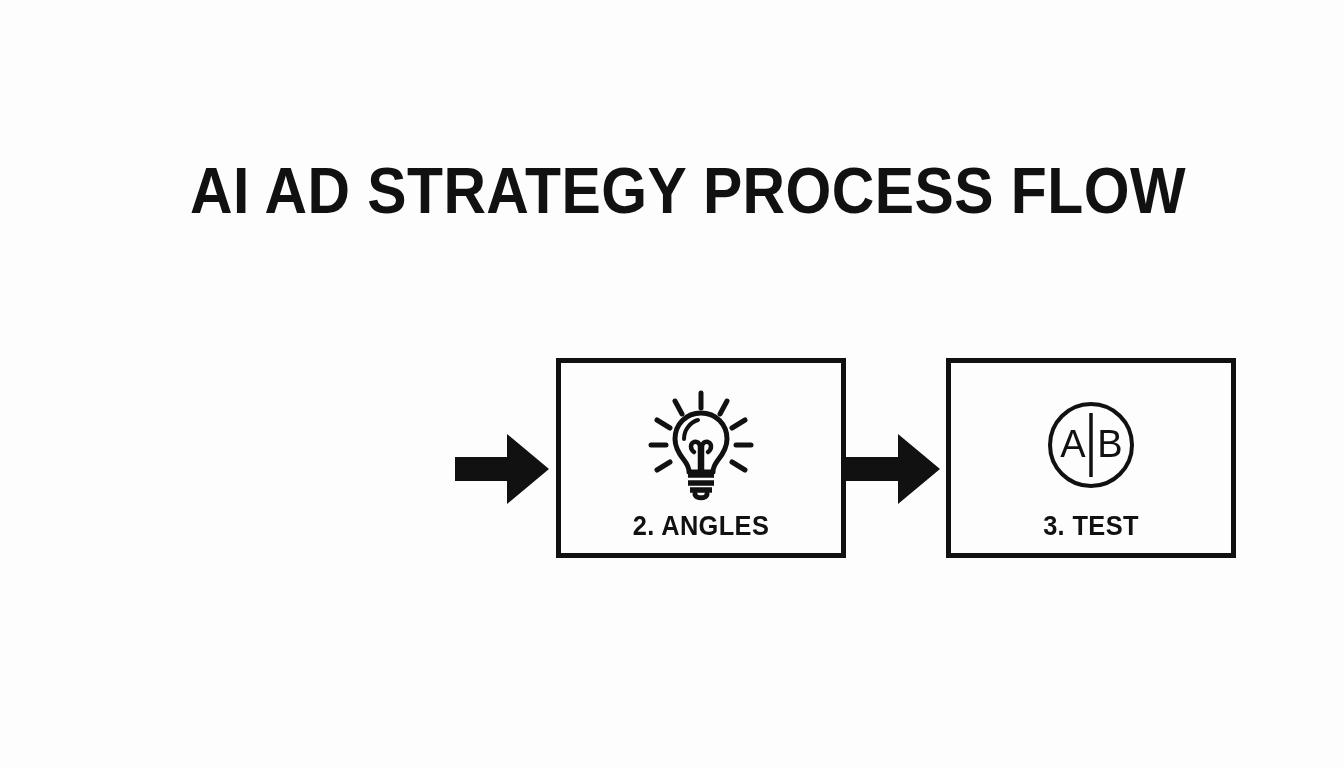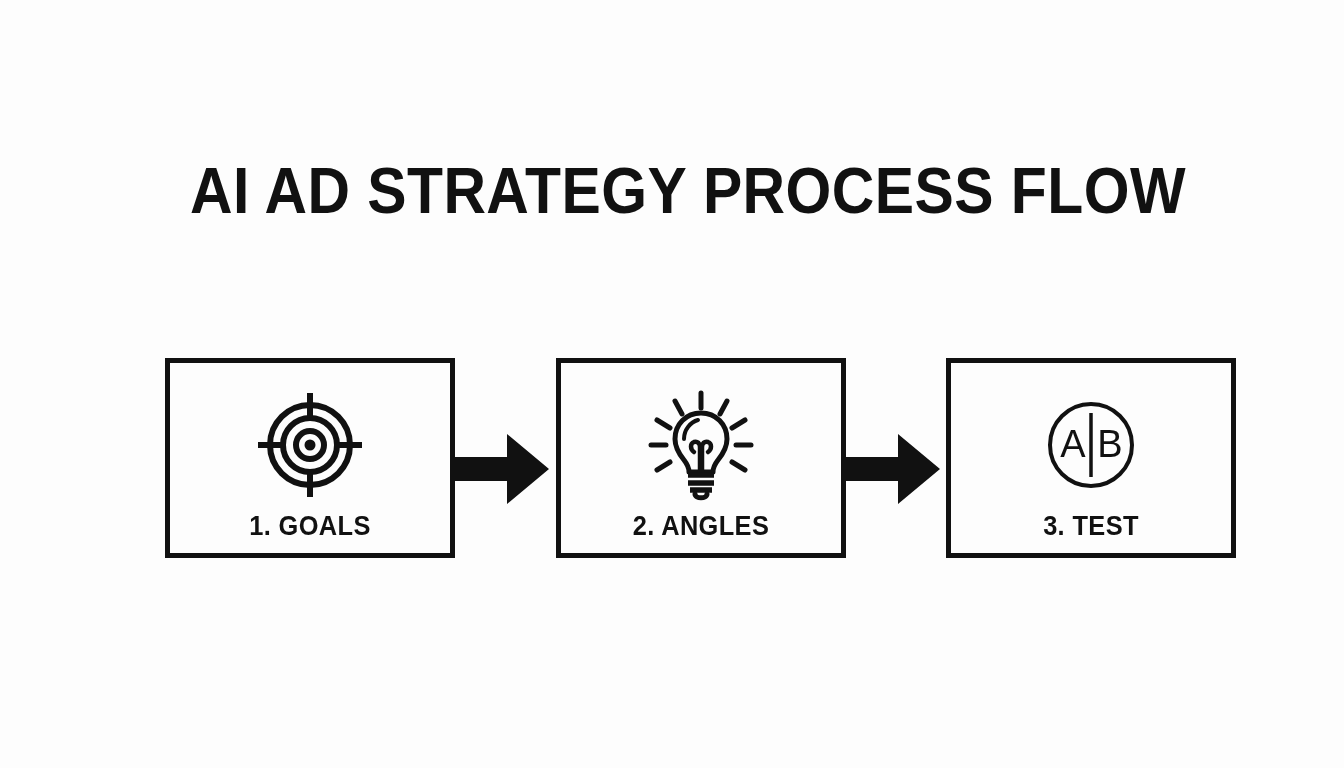--- a/index.html
+++ b/index.html
@@ -106,37 +106,20 @@
 </style>
 </head>
 <body>
 
 <div id="slide">
 
   <div id="title">AI AD STRATEGY PROCESS FLOW</div>
 
   <div id="flow">
 
-    <div class="step-box b1">
-      <div class="icon-wrap">
-        <svg width="108" height="108" viewBox="0 0 108 108" aria-hidden="true">
-          <g fill="none" stroke="#111111" stroke-width="6" stroke-linecap="butt">
-            <circle cx="54" cy="54" r="40"></circle>
-            <circle cx="54" cy="54" r="27"></circle>
-            <circle cx="54" cy="54" r="14"></circle>
-            <line x1="54" y1="2" x2="54" y2="26"></line>
-            <line x1="54" y1="82" x2="54" y2="106"></line>
-            <line x1="2" y1="54" x2="26" y2="54"></line>
-            <line x1="82" y1="54" x2="106" y2="54"></line>
-          </g>
-          <circle cx="54" cy="54" r="5.5" fill="#111111"></circle>
-        </svg>
-      </div>
-      <div class="step-label">1. GOALS</div>
-    </div>
 
     <div class="arrow a1">
       <svg width="96" height="78" viewBox="0 0 96 78" aria-hidden="true">
         <path d="M0 27 L52 27 L52 4 L94 39 L52 74 L52 51 L0 51 Z" fill="#111111"></path>
       </svg>
     </div>
 
     <div class="step-box b2">
       <div class="icon-wrap">
         <svg width="112" height="112" viewBox="0 0 112 112" aria-hidden="true">

